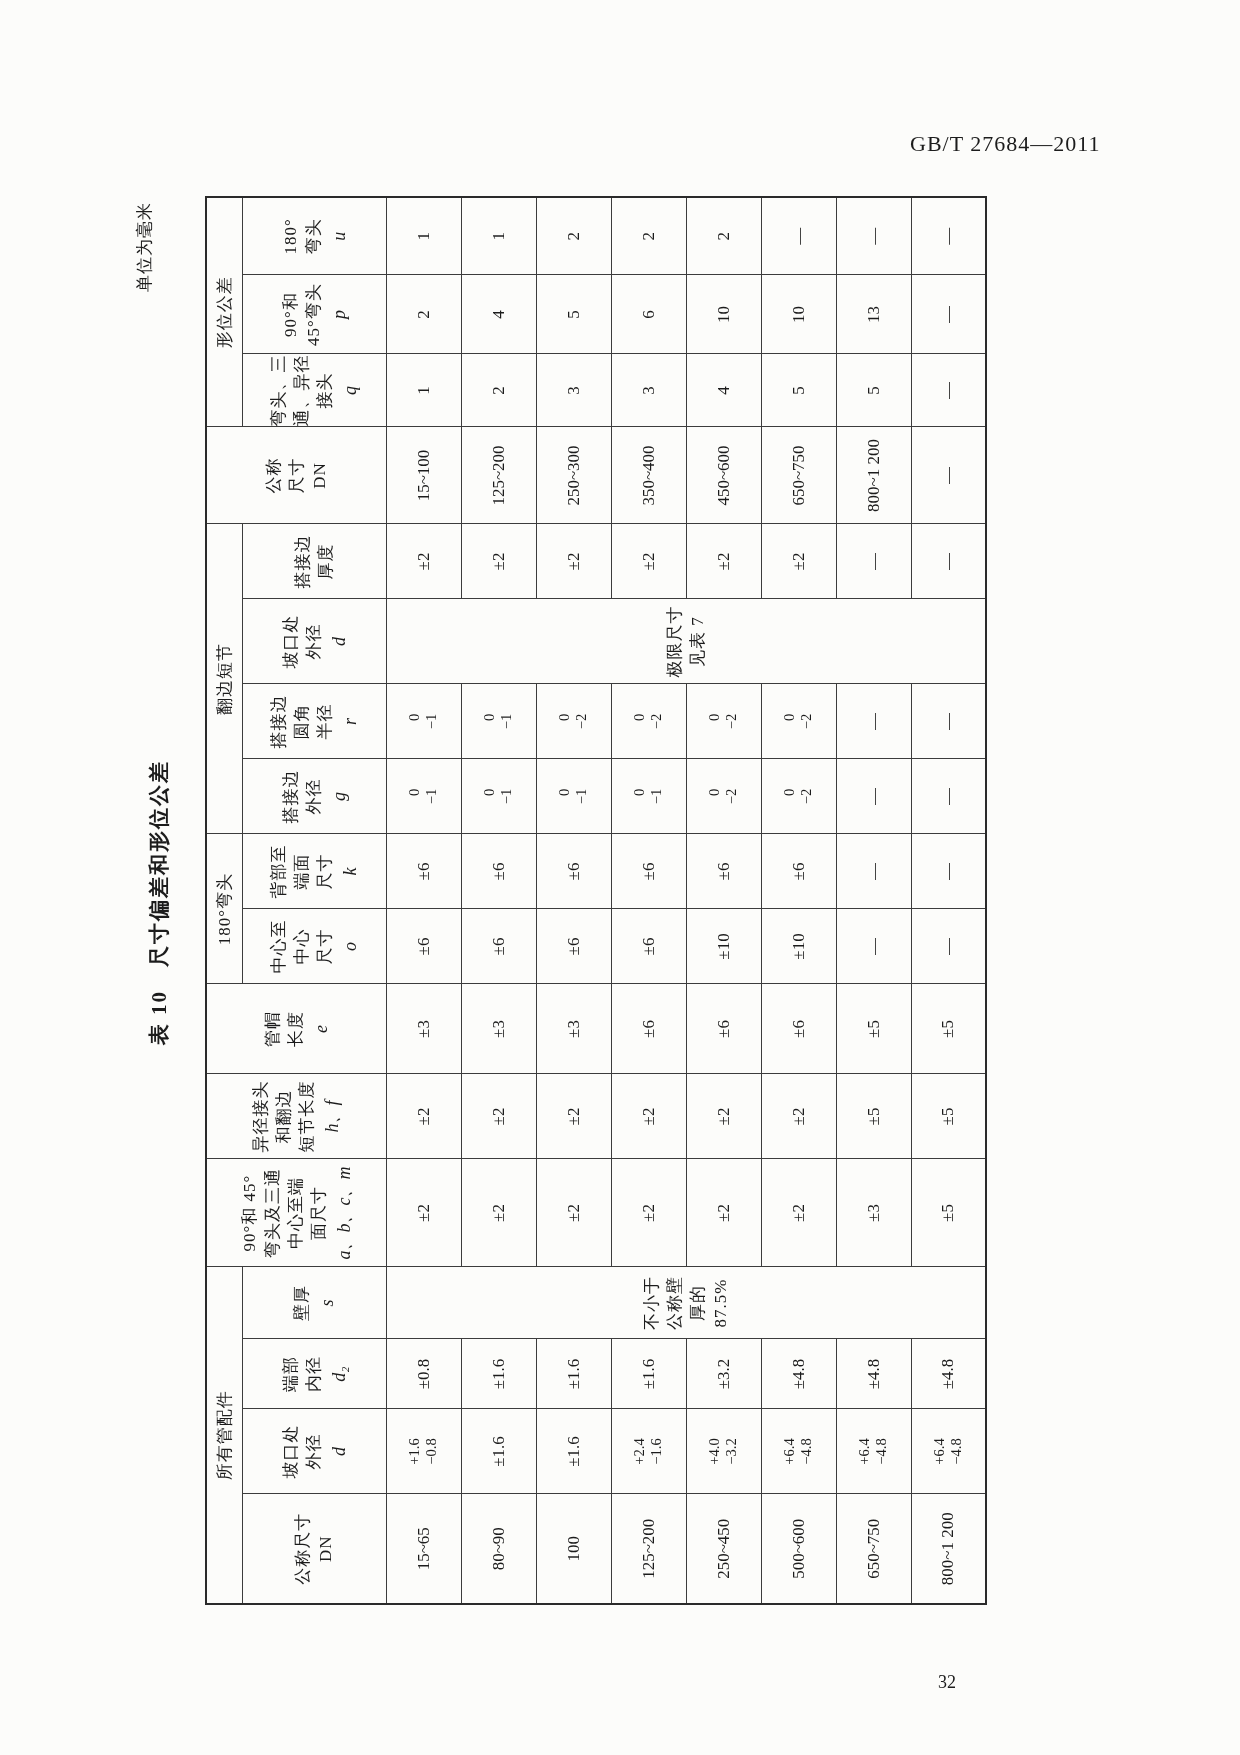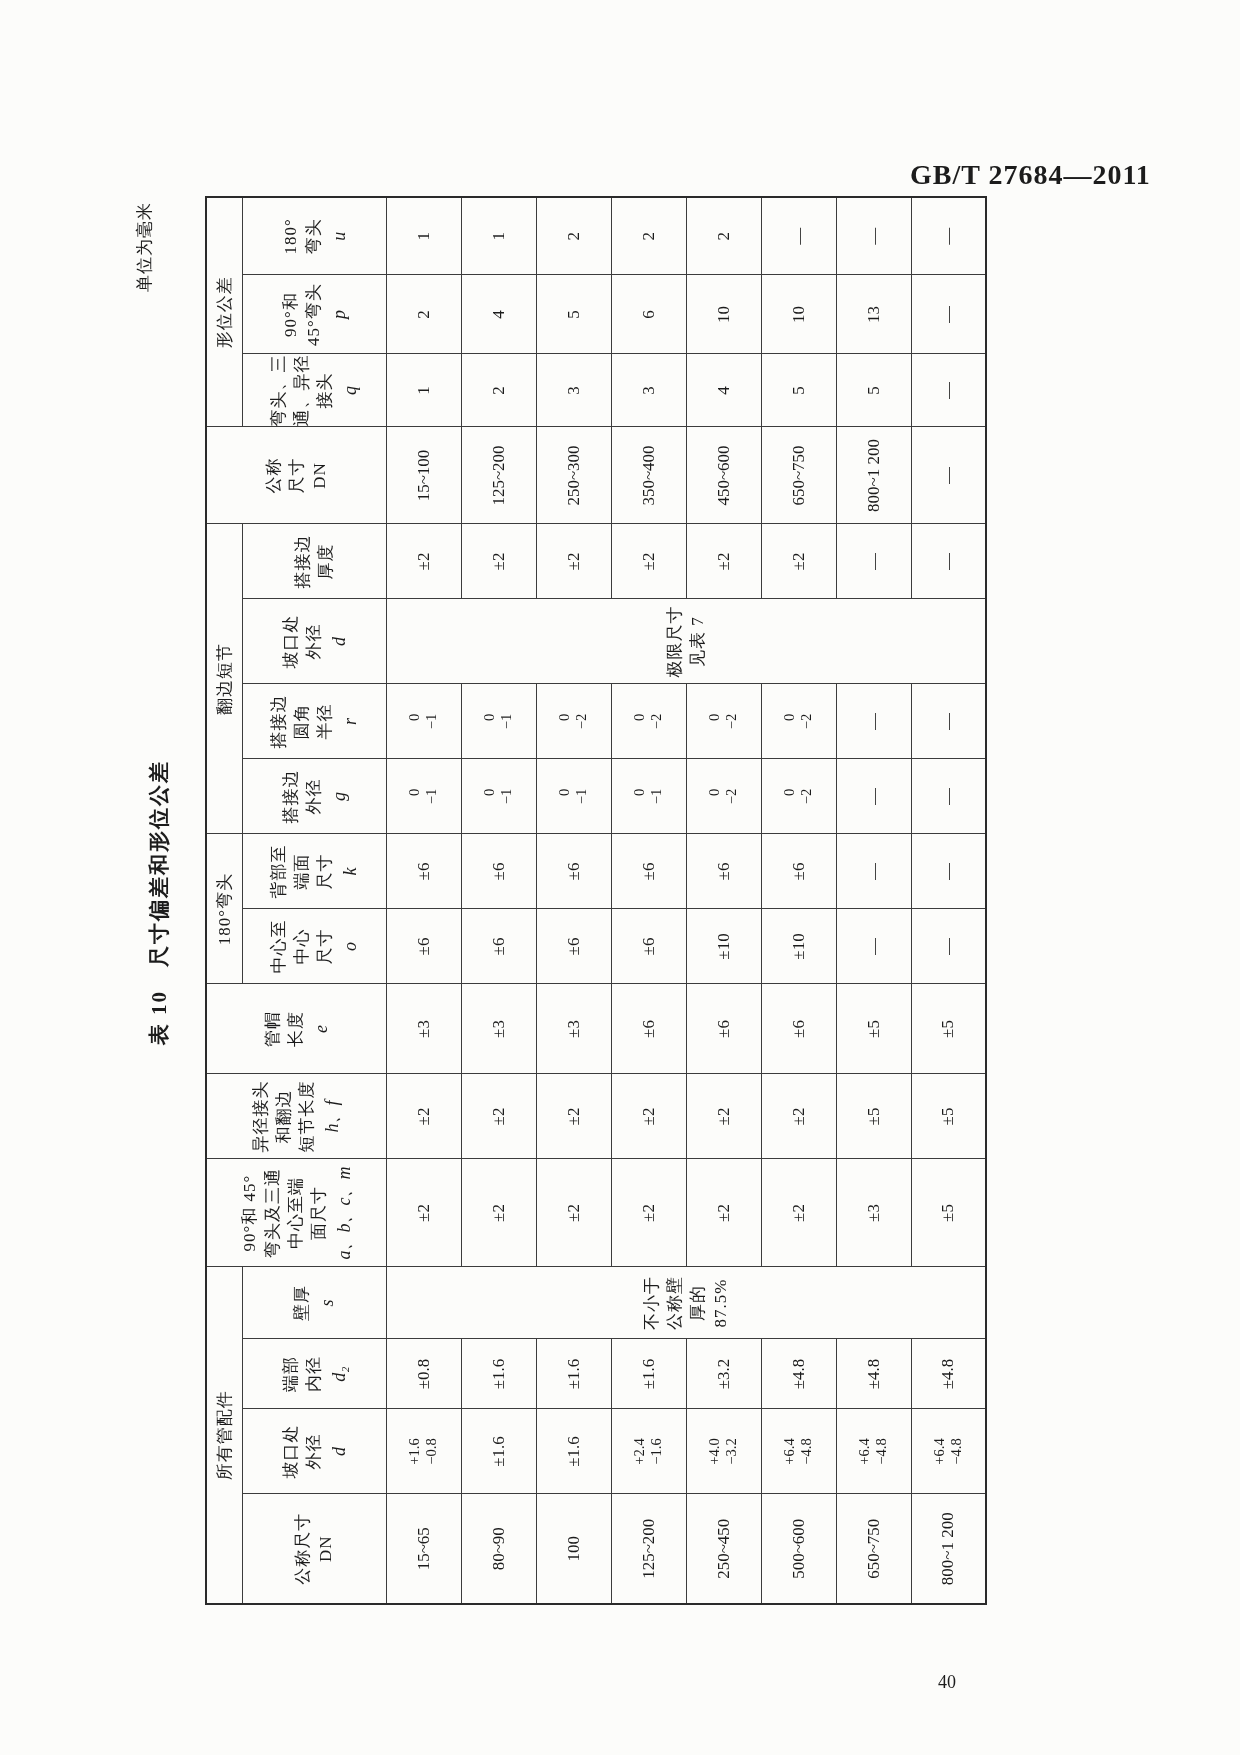--- a/index.html
+++ b/index.html
@@ -4,21 +4,21 @@
 <style>
   html,body{margin:0;padding:0;}
   body{
     width:1240px;height:1755px;position:relative;
     background:#fcfcfa;color:#1c1c1c;
     font-family:"Liberation Serif","DejaVu Serif",serif;
     overflow:hidden;
   }
   .std-code{
     position:absolute;left:910px;top:131px;
-    font-size:28px;font-weight:bold;letter-spacing:1px;margin-top:28px;
+    font-size:22px;font-weight:normal;letter-spacing:1px;
   }
   .pageno{
     position:absolute;left:938px;top:1672px;font-size:18px;
   }
   
   .rot{
     position:absolute;left:125px;top:1605px;
     width:1405px;height:866px;
     transform:rotate(-90deg);transform-origin:0 0;
   }
@@ -324,14 +324,14 @@
             <td class="val">—</td>
             <td class="val">—</td>
             <td class="val">—</td>
             <td class="val">—</td>
             <td class="val">—</td>
           </tr>
         </tbody>
     </table>
   </div>
 
-  <div class="pageno">40</div>
+  <div class="pageno">32</div>
 </div>
 
 </body></html>

